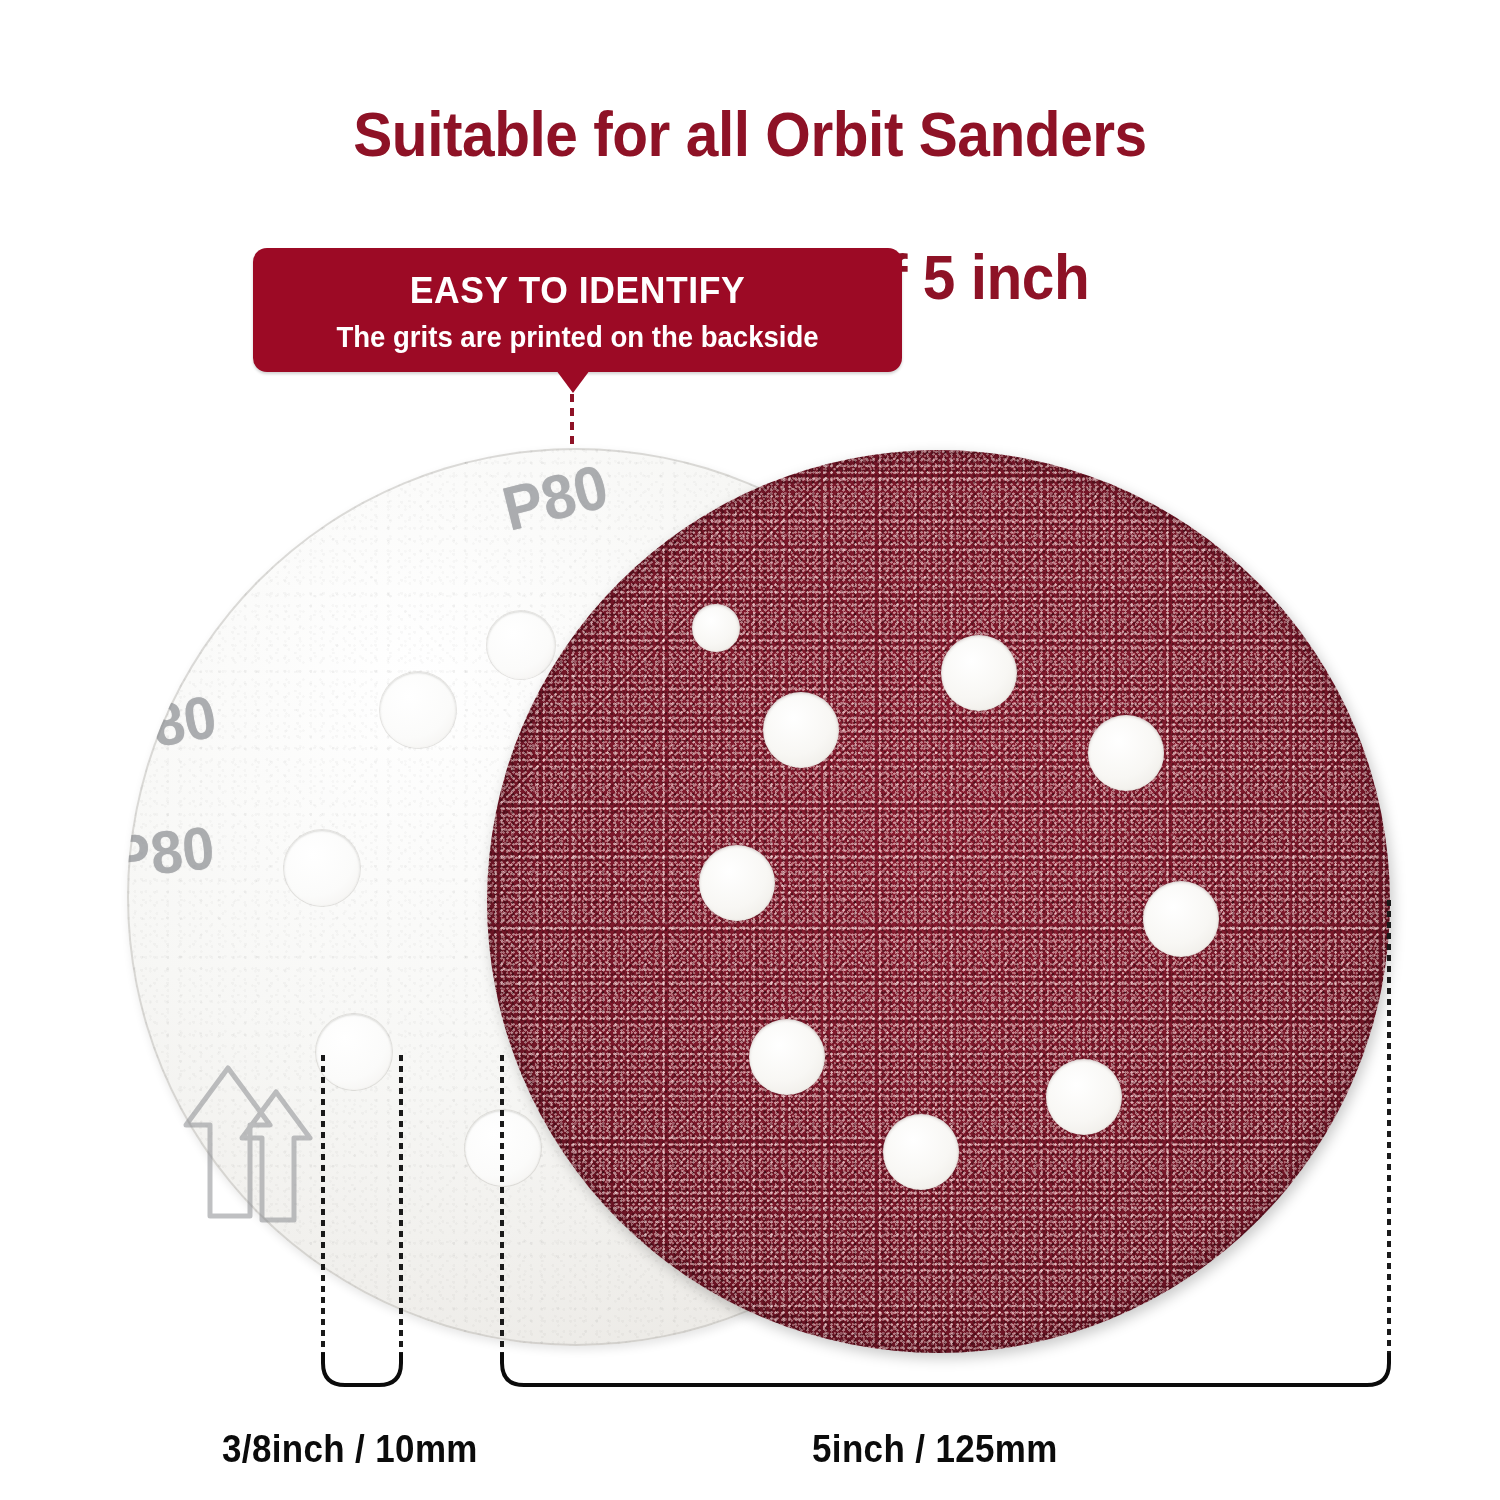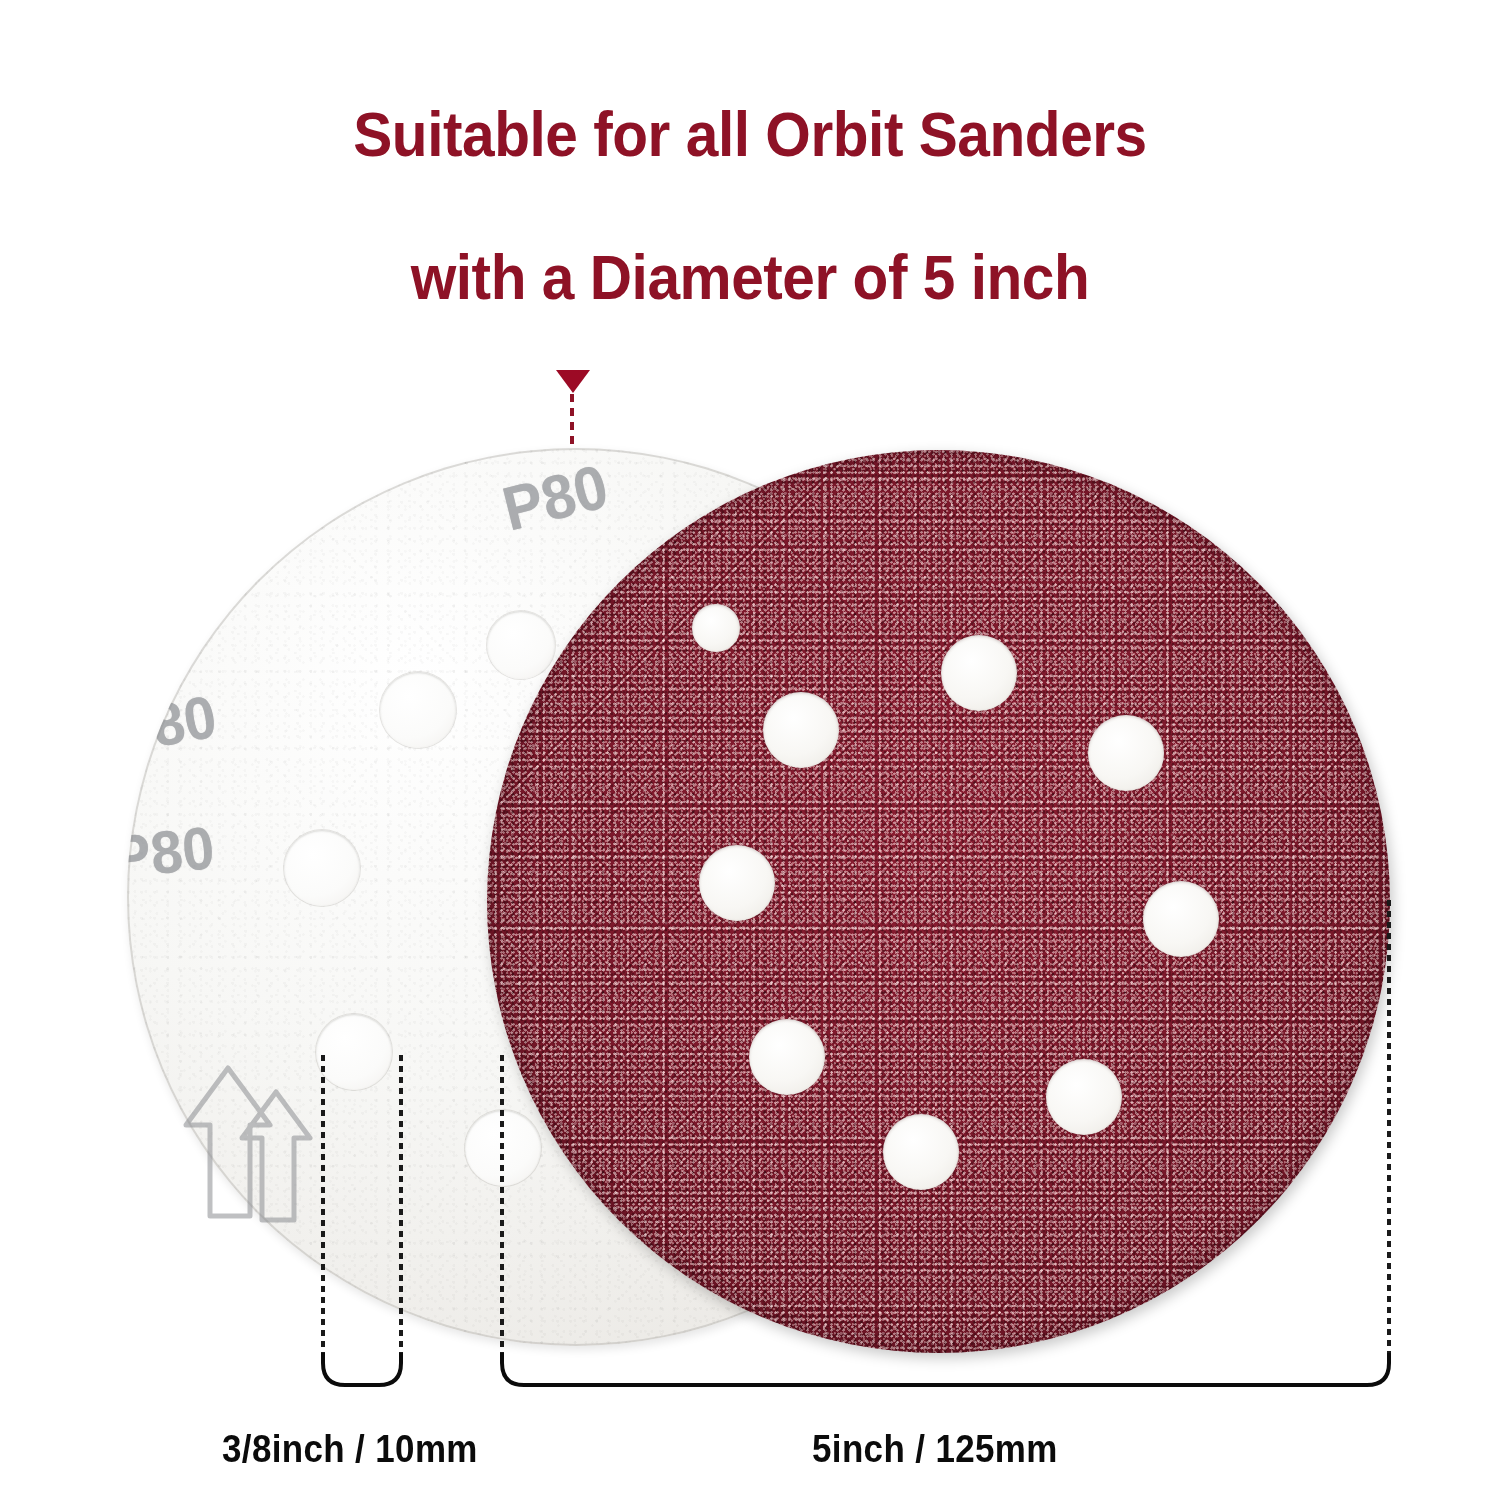--- a/index.html
+++ b/index.html
@@ -203,20 +203,24 @@
 </head>
 <body>
 
 <div id="stage">
 
   <div id="headline">
     <span class="hl-line">Suitable for all Orbit Sanders</span>
     <span class="hl-line">with a Diameter of 5 inch</span>
   </div>
 
+  <div id="callout">
+    <div id="callout-title">EASY TO IDENTIFY</div>
+    <div id="callout-sub">The grits are printed on the backside</div>
+  </div>
   <div id="callout-pointer"></div>
   <div id="leader"></div>
   <div id="leader-marker"></div>
 
   <div id="disc-white" class="disc">
     <div class="paper-grain"></div>
     <div class="edge-shade"></div>
   </div>
 
   <div id="grit-print-layer" style="position: absolute; left: 127px; top: 448px; width: 898px; height: 898px; border-radius: 50%; overflow: hidden;">

